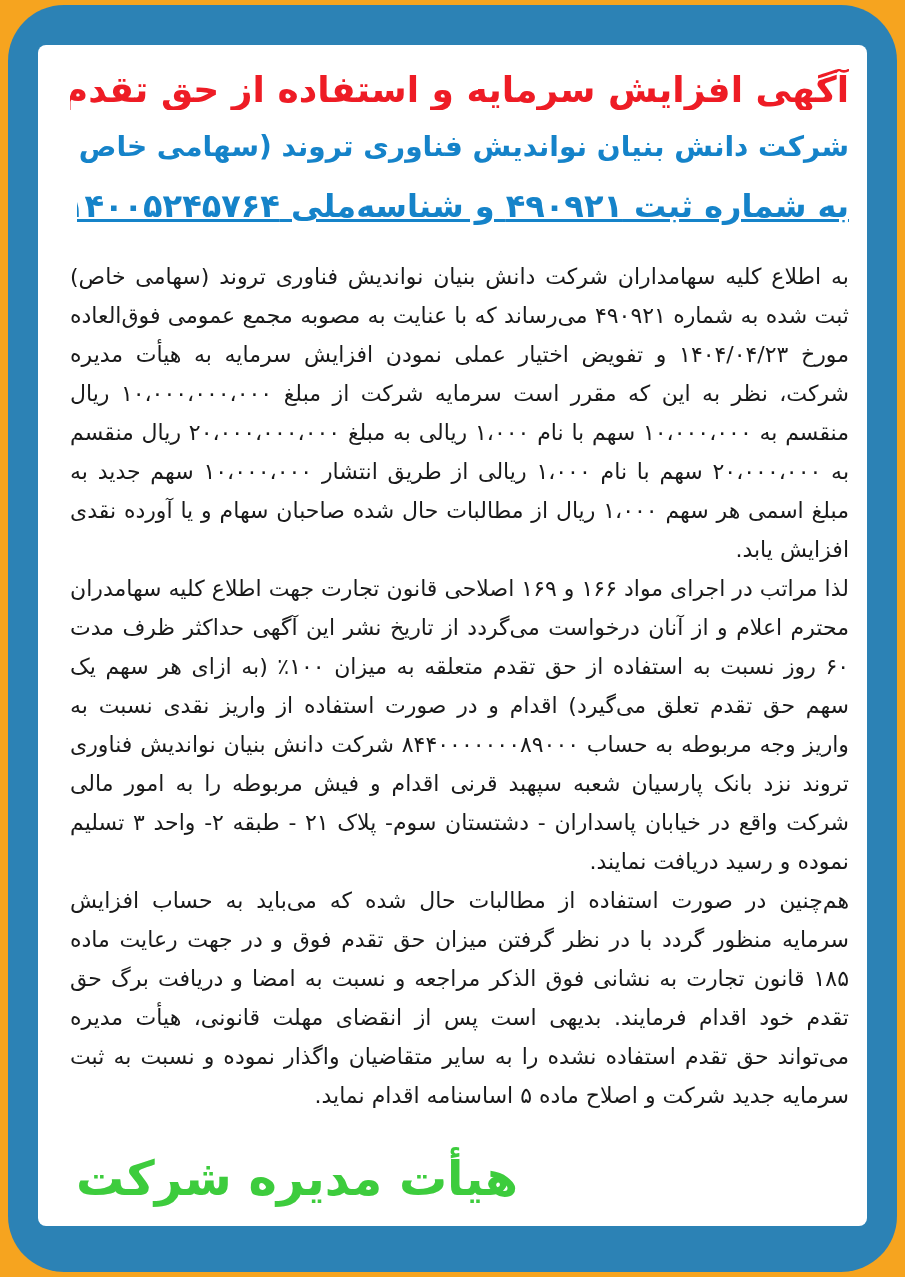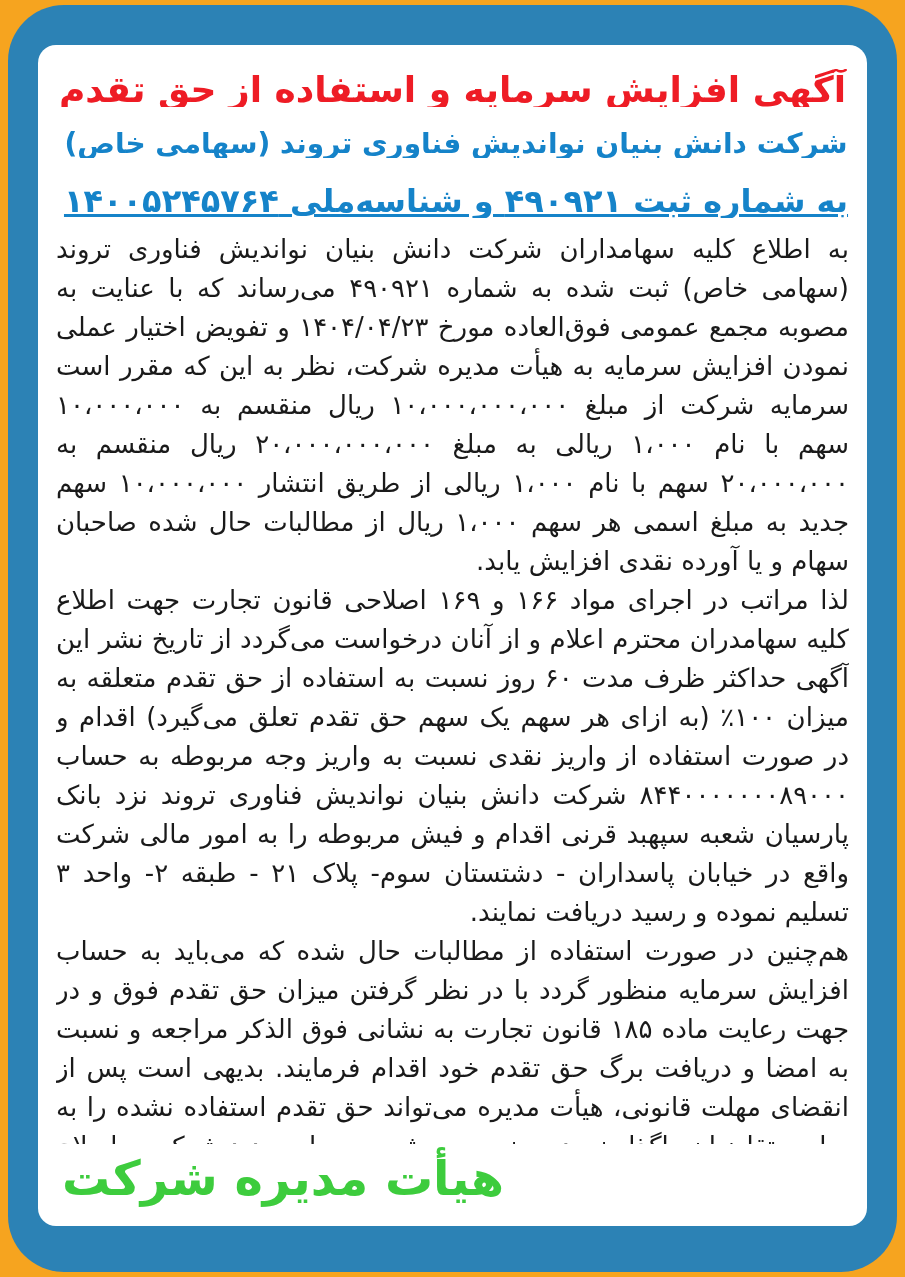--- a/index.html
+++ b/index.html
@@ -17,23 +17,23 @@
   .frame {
     position: absolute;
     left: 8px; right: 8px; top: 5px; bottom: 5px;
     background: #2C82B5; 
     border-radius: 56px;
   }
   .sheet {
     position: absolute;
     left: 30px; right: 30px; top: 40px; bottom: 46px;
     background: #FFFFFF;
-    border-radius: 18px;
+    border-radius: 8px;
     box-sizing: border-box;
-    padding: 14px 18px 10px 18px;
+    padding: 14px 18px 10px 32px;
     direction: rtl;
     display: flex;
     flex-direction: column;
   }
   .title-red {
     margin: 10px 0 0 0;
     color: #EE1C25;
     font-size: 54px;
     font-weight: bold;
     text-align: center;
@@ -45,23 +45,23 @@
     color: #1583C9;
     font-weight: bold;
     text-align: center;
     white-space: nowrap;
     overflow: hidden;
   }
   .company { font-size: 45px; }
   .reg     { font-size: 39px; margin-top: 24px; }
   .body-text {
     flex: 1 1 auto;
-    margin-top: 12px;
+    margin-top: 32px;
     color: #1A1A1A;
-    font-size: 26px;
+    font-size: 22px;
     line-height: 39px;
     text-align: justify;
     overflow: hidden;
   }
   .body-text p { margin: 0; padding: 0; }
   .signature {
     flex: 0 0 auto;
     color: #3DCC3D;
     font-size: 48px;
     font-weight: bold;

